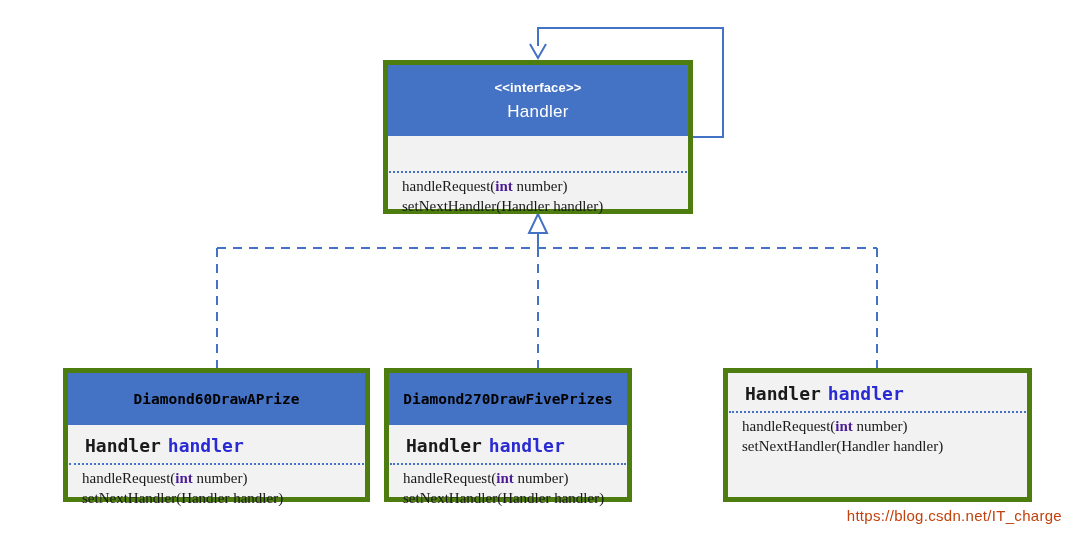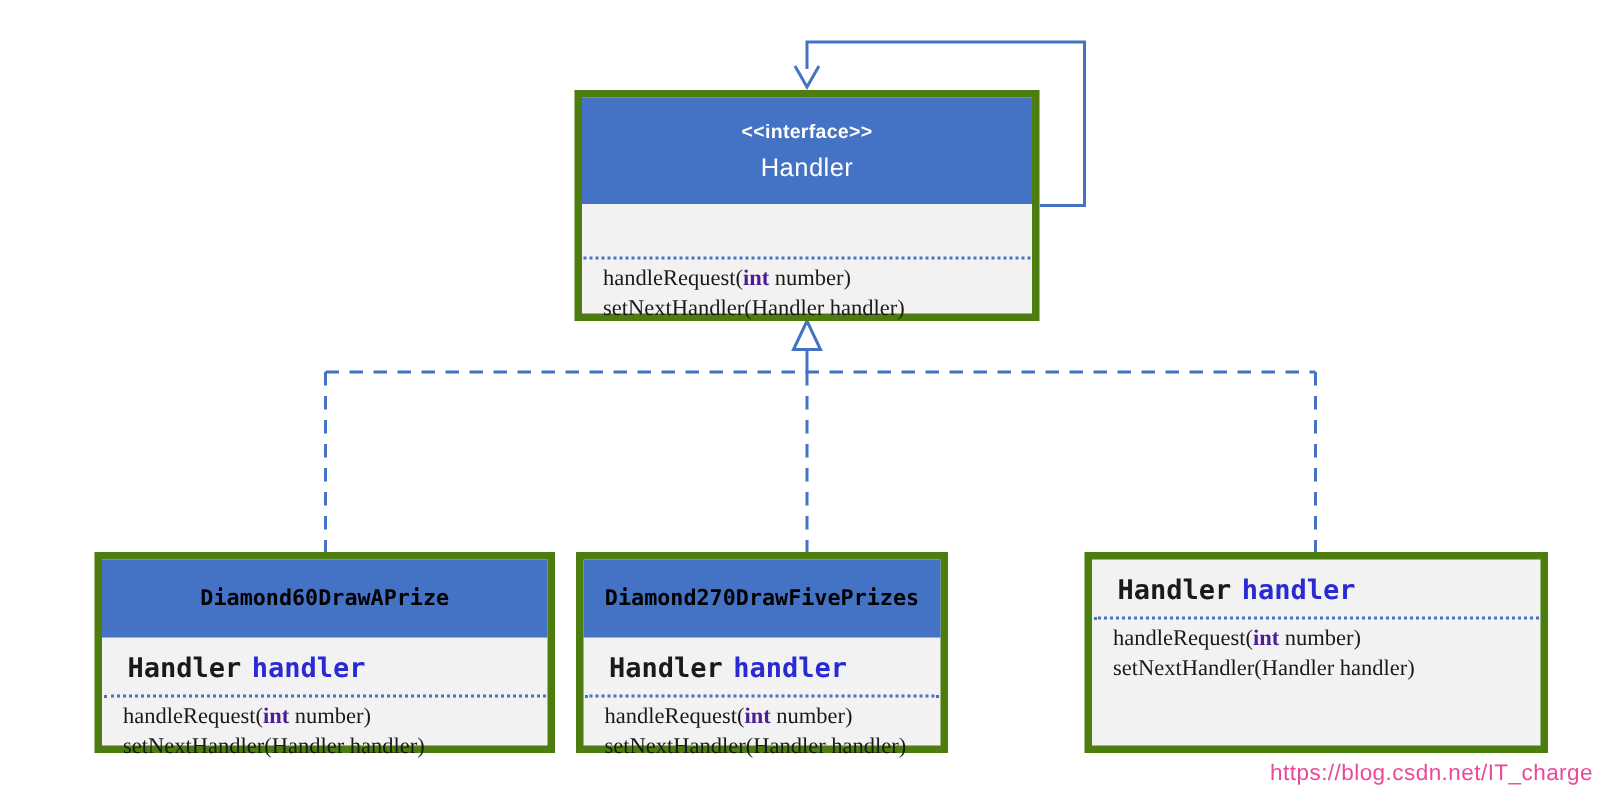--- a/index.html
+++ b/index.html
@@ -65,21 +65,21 @@
     font-size: 15px;
     color: #191919;
     line-height: 1.35;
     white-space: nowrap;
   }
   .kw { font-weight: 700; color: #4c1d95; }
   .watermark {
     position: absolute;
     right: 18px;
     bottom: 9px;
-    color: #ec4899;
+    color: #c2410c;
     font-size: 15px;
     letter-spacing: 0.3px;
   }
 </style>
 </head>
 <body>
 
 <div class="canvas">
 
   <svg class="connectors" viewBox="0 0 1080 533">

